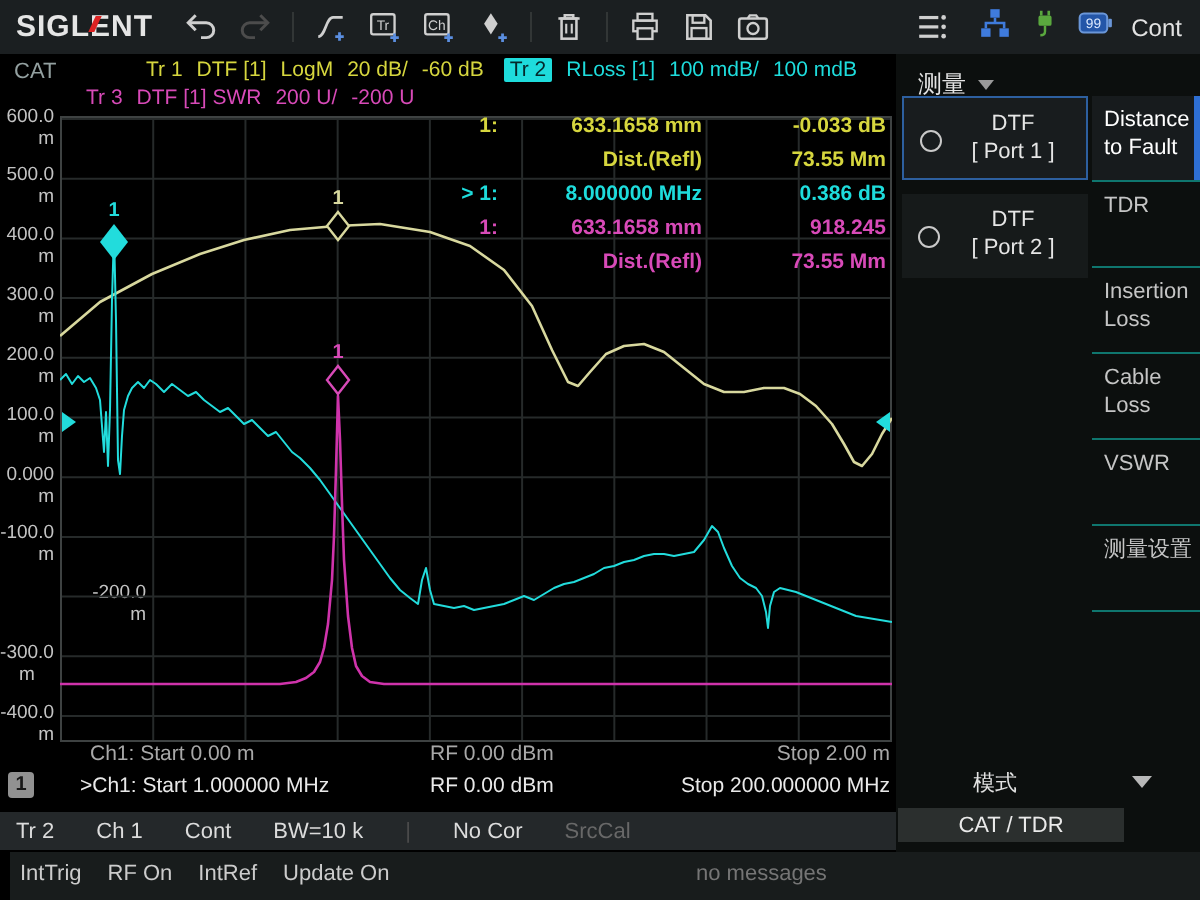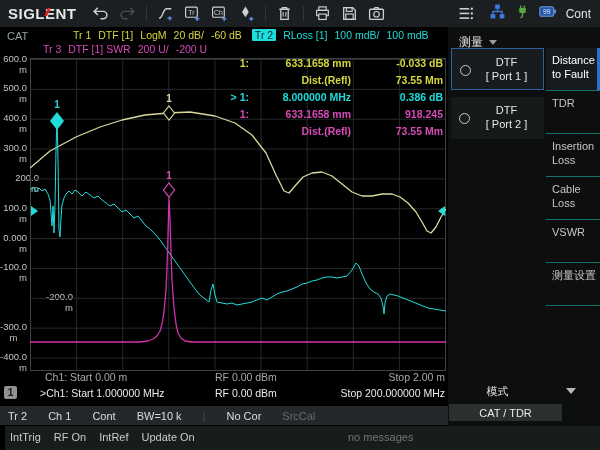--- a/index.html
+++ b/index.html
@@ -206,21 +206,21 @@
           <span style="color: rgb(216, 74, 184);">200 U/</span>
           <span style="color: rgb(216, 74, 184);">-200 U</span>
         </span></div>
   </div>
 
   <div id="ylabels">
       <div class="ylab" style="top: 52.5px;">600.0 m</div>
       <div class="ylab" style="top: 82.35px;">500.0 m</div>
       <div class="ylab" style="top: 112.2px;">400.0 m</div>
       <div class="ylab" style="top: 142.05px;">300.0 m</div>
-      <div class="ylab" style="top: 171.9px; padding-left: 12px;">200.0 m</div>
+      <div class="ylab" style="top: 171.9px;">200.0 m</div>
       <div class="ylab" style="top: 201.75px;">100.0 m</div>
       <div class="ylab" style="top: 231.6px;">0.000 m</div>
       <div class="ylab" style="top: 261.45px;">-100.0 m</div>
       <div class="ylab" style="top: 291.3px; padding-left: 46px;">-200.0 m</div>
       <div class="ylab" style="top: 321.15px; text-align: center;">-300.0 m</div>
       <div class="ylab" style="top: 351px;">-400.0 m</div>
     </div>
 
   <svg id="plot" width="416" height="313" viewBox="30 58 416 313">
       <line x1="30.5" y1="58" x2="30.5" y2="370.5" stroke="#262a2a" stroke-width="1"></line>

